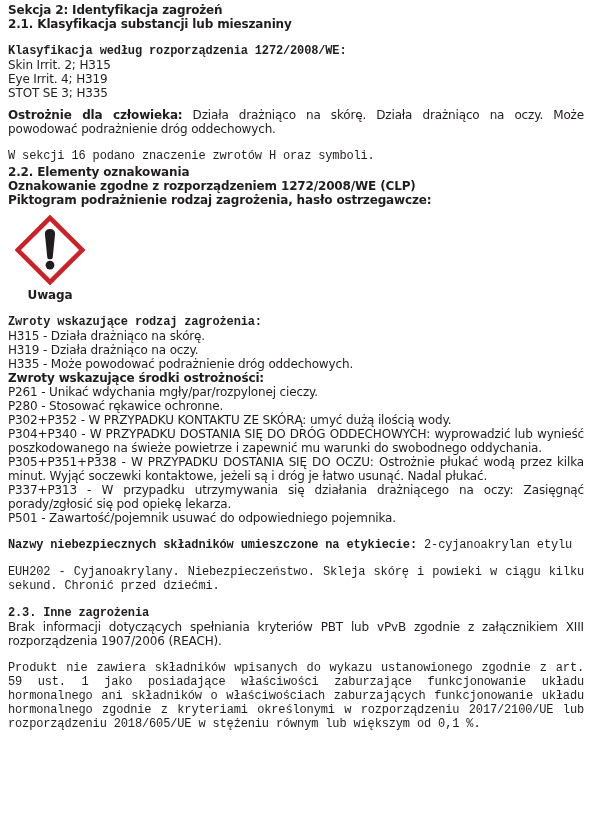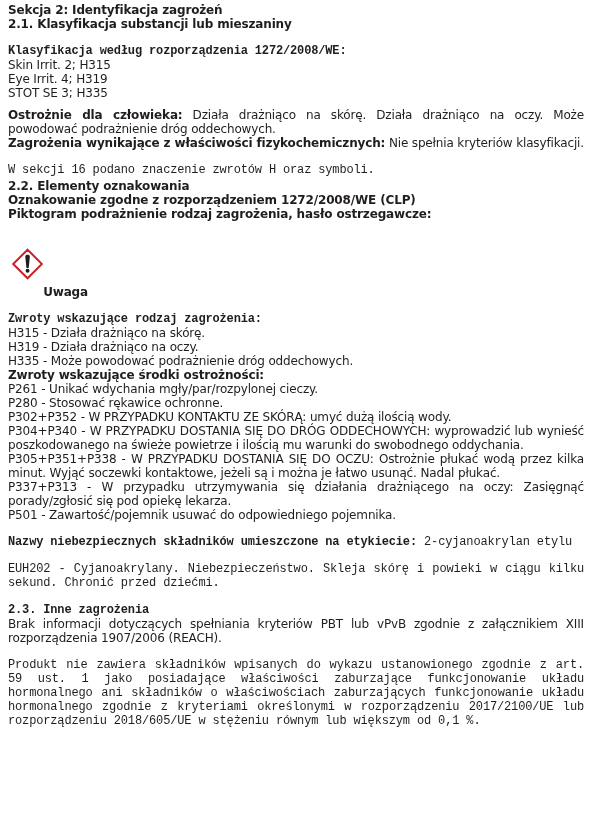--- a/index.html
+++ b/index.html
@@ -16,42 +16,41 @@
   }
   .b { font-weight: bold; }
   .just { text-align: justify; }
   .gap { margin-top: 13px; font-family: Liberation Mono, monospace; }
   .gap2 { margin-top: 2px; }
   .gap-sm { margin-top: 8px; }
   .picto-block {
     margin: 8px 0 0 4px;
     width: 76px;
     display: flex;
-    flex-direction: row;
-    align-items: flex-end;
+    flex-direction: column;
+    align-items: center;
   }
   .picto-block svg { display: block; }
   .signal-word { font-weight: bold; margin-top: 3px; }
   p, div.line { margin: 0; }
 </style>
 </head>
 <body>
 
 <main>
 
   <div class="b">Sekcja 2: Identyfikacja zagrożeń</div>
   <div class="b">2.1. Klasyfikacja substancji lub mieszaniny</div>
 
   <div class="b gap">Klasyfikacja według rozporządzenia 1272/2008/WE:</div>
   <div class="line">Skin Irrit. 2; H315</div>
   <div class="line">Eye Irrit. 4; H319</div>
   <div class="line">STOT SE 3; H335</div>
 
   <p class="just gap-sm"><span class="b">Ostrożnie dla człowieka:</span> <span>Działa drażniąco na skórę. Działa drażniąco na oczy. Może powodować podrażnienie dróg oddechowych.</span></p>
-  <p class="just"><span class="b">Zagrożenia wynikające z właściwości fizykochemicznych:</span> <span>Nie spełnia kryteriów klasyfikacji.</span></p>
 
   <p class="gap">W sekcji 16 podano znaczenie zwrotów H oraz symboli.</p>
 
   <div class="b gap2">2.2. Elementy oznakowania</div>
   <div class="b">Oznakowanie zgodne z rozporządzeniem 1272/2008/WE (CLP)</div>
   <div class="b">Piktogram podrażnienie rodzaj zagrożenia, hasło ostrzegawcze:</div>
 
   <div class="picto-block">
     <svg width="70" height="70" viewBox="0 0 100 100" aria-hidden="true">
       <polygon points="50,4 96,50 50,96 4,50" fill="#ffffff" stroke="#cc2128" stroke-width="6.5" stroke-linejoin="miter"></polygon>
@@ -63,22 +62,22 @@
 
   <div class="b gap">Zwroty wskazujące rodzaj zagrożenia:</div>
   <div class="line">H315 - Działa drażniąco na skórę.</div>
   <div class="line">H319 - Działa drażniąco na oczy.</div>
   <div class="line">H335 - Może powodować podrażnienie dróg oddechowych.</div>
 
   <div class="b">Zwroty wskazujące środki ostrożności:</div>
   <p class="just">P261 - Unikać wdychania mgły/par/rozpylonej cieczy.</p>
   <p class="just">P280 - Stosować rękawice ochronne.</p>
   <p class="just">P302+P352 - W PRZYPADKU KONTAKTU ZE SKÓRĄ: umyć dużą ilością wody.</p>
-  <p class="just">P304+P340 - W PRZYPADKU DOSTANIA SIĘ DO DRÓG ODDECHOWYCH: wyprowadzić lub wynieść poszkodowanego na świeże powietrze i ilością mu warunki do swobodnego oddychania.</p>
-  <p class="just">P305+P351+P338 - W PRZYPADKU DOSTANIA SIĘ DO OCZU: Ostrożnie płukać wodą przez kilka minut. Wyjąć soczewki kontaktowe, jeżeli są i można je łatwo usunąć. Nadal płukać.</p>
+  <p class="just">P304+P340 - W PRZYPADKU DOSTANIA SIĘ DO DRÓG ODDECHOWYCH: wyprowadzić lub wynieść poszkodowanego na świeże powietrze i zapewnić mu warunki do swobodnego oddychania.</p>
+  <p class="just">P305+P351+P338 - W PRZYPADKU DOSTANIA SIĘ DO OCZU: Ostrożnie płukać wodą przez kilka minut. Wyjąć soczewki kontaktowe, jeżeli są i dróg je łatwo usunąć. Nadal płukać.</p>
   <p class="just">P337+P313 - W przypadku utrzymywania się działania drażniącego na oczy: Zasięgnąć porady/zgłosić się pod opiekę lekarza.</p>
   <p class="just">P501 - Zawartość/pojemnik usuwać do odpowiedniego pojemnika.</p>
 
   <p class="just gap"><span class="b">Nazwy niebezpiecznych składników umieszczone na etykiecie:</span> <span>2-cyjanoakrylan etylu</span></p>
 
   <p class="just gap">EUH202 - Cyjanoakrylany. Niebezpieczeństwo. Skleja skórę i powieki w ciągu kilku sekund. Chronić przed dziećmi.</p>
 
   <div class="b gap">2.3. Inne zagrożenia</div>
   <p class="just">Brak informacji dotyczących spełniania kryteriów PBT lub vPvB zgodnie z załącznikiem XIII rozporządzenia 1907/2006 (REACH).</p>
 

